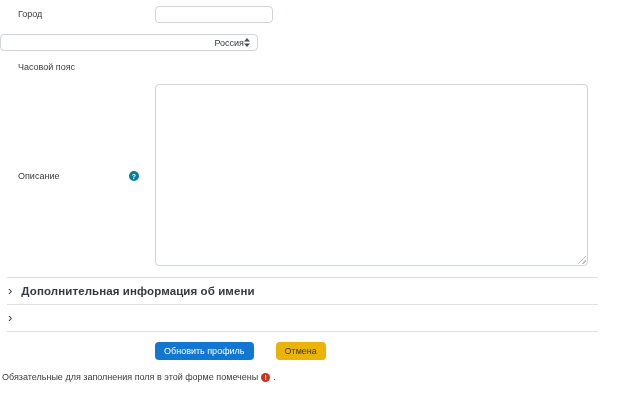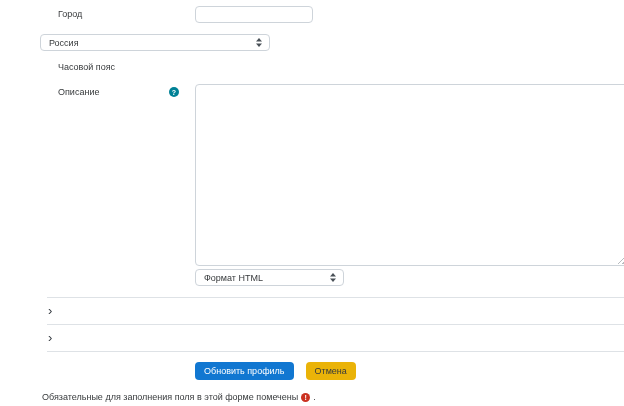--- a/index.html
+++ b/index.html
@@ -1,53 +1,53 @@
 <!DOCTYPE html>
 <html><head>
 <meta charset="utf-8">
 <style>
   * { margin:0; padding:0; box-sizing:border-box; }
   html,body { background:#fff; }
   body { font-family:"Liberation Sans", sans-serif; color:#373a3c; }
-  .canvas { width:624px; height:406px; position:relative; background:#ffffff; overflow:hidden;padding-left:40px; }
+  .canvas { width:624px; height:406px; position:relative; background:#ffffff; overflow:hidden; }
 
   .form-area { padding-top:6px; }
   .frow { display:flex; align-items:center; margin-bottom:11px; }
-  .frow.top-align { align-items:flex-start; }
+  .frow.top-align { align-items:center; }
   .lblcell { width:155px; padding:0 16px 0 18px; display:flex; justify-content:space-between; align-items:center; flex:none; }
   .frow.top-align .lblcell { padding-top:3px; align-items:flex-start; }
   .lbl { font-size:9px; color:#373a3c; line-height:11px; }
 
   .input-text { width:118px; height:17px; border:1px solid #ced4da; border-radius:4px; background:#fff;
                 font-family:"Liberation Sans", sans-serif; font-size:9px; padding:0 6px; color:#373a3c; }
   .fake-select { height:17px; border:1px solid #ced4da; border-radius:4px; background:#fff; cursor:pointer;
                  display:flex; align-items:center; justify-content:space-between; padding:0 7px 0 8px; }
   .sel-val { font-size:9px; color:#373a3c; white-space:nowrap; }
   .caret { flex:none; display:block; }
 
   .desc-col { display:flex; flex-direction:column; }
   .ta-wrap { position:relative; }
   .desc-textarea { width:433px; height:182px; border:1px solid #ced4da; border-radius:4px; resize:none;
                    font-family:"Liberation Sans", sans-serif; font-size:9px; padding:4px 6px; display:block; }
   .grip { position:absolute; right:2px; bottom:2px; width:9px; height:9px;
           background:repeating-linear-gradient(-45deg, transparent 0 2px, #b8bcc0 2px 3px);
           clip-path:polygon(100% 0, 100% 100%, 0 100%); }
   .format-select { width:149px; margin-top:3px; }
 
-  .w-country { width:230px; }
+  .w-country { width:258px;justify-content:flex-end; }
   .w-timezone { width:170px; }
 
   .sections { margin-top:6px; }
   .sec { margin-left:7px; width:591px; border-top:1px solid #dee2e6; padding:7px 0 7px 1px;
          display:flex; align-items:center; cursor:pointer; background:#fff; }
   .chev { font-size:13px; line-height:12px; color:#343a40; margin-right:9px; }
   .sec-title { font-size:11.5px; font-weight:bold; color:#343a40; letter-spacing:0.1px; }
   .sec-end { margin-left:7px; width:591px; border-top:1px solid #dee2e6; height:0; }
 
-  .btn-row { margin:10px 0 0 155px; display:flex; gap:12px; }
+  .btn-row { margin:10px 0 0 155px; display:flex; gap:22px; }
   .btn { height:18px; padding:0 9px; border:none; border-radius:4px; font-family:"Liberation Sans", sans-serif;
          font-size:9px; cursor:pointer; display:inline-flex; align-items:center; }
   .btn-primary { background:#1177d1; color:#ffffff; }
   .btn-cancel { background:#eab308; color:#373a3c; }
 
   .footer-note { margin:12px 0 0 2px; font-size:9px; color:#373a3c; display:flex; align-items:center; gap:3px; }
 
   .help-icon { width:10px; height:10px; border-radius:50%; background:#008196; color:#fff; font-size:7px;
                font-weight:bold; display:inline-flex; align-items:center; justify-content:center; cursor:pointer; flex:none; }
   .req-icon { width:9px; height:9px; border-radius:50%; background:#ca3120; color:#fff; font-size:7px;
@@ -85,34 +85,28 @@
     <div class="frow top-align">
       <div class="lblcell">
         <span class="lbl">Описание</span>
         <span class="help-icon">?</span>
       </div>
       <div class="desc-col">
         <div class="ta-wrap">
           <textarea class="desc-textarea" style=""></textarea>
           <span class="grip"></span>
         </div>
-        <div class="fake-select format-select">
-          <span class="sel-val">Формат HTML</span>
-          <svg class="caret" width="6" height="9" viewBox="0 0 6 9">
-            <path d="M3 0 L6 3.5 H0 Z" fill="#495057"></path>
-              <path d="M3 9 L0 5.5 H6 Z" fill="#495057"></path>
-          </svg>
-        </div>
       </div>
     </div>
   </div>
 
   <div class="sections">
     <div class="sec">
       <span class="chev">›</span>
+      <span class="sec-title">Дополнительная информация об имени</span>
     </div>
     <div class="sec">
       <span class="chev">›</span>
     </div>
     <div class="sec-end"></div>
   </div>
 
   <div class="btn-row">
     <button class="btn btn-primary">Обновить профиль</button>
     <button class="btn btn-cancel">Отмена</button>

